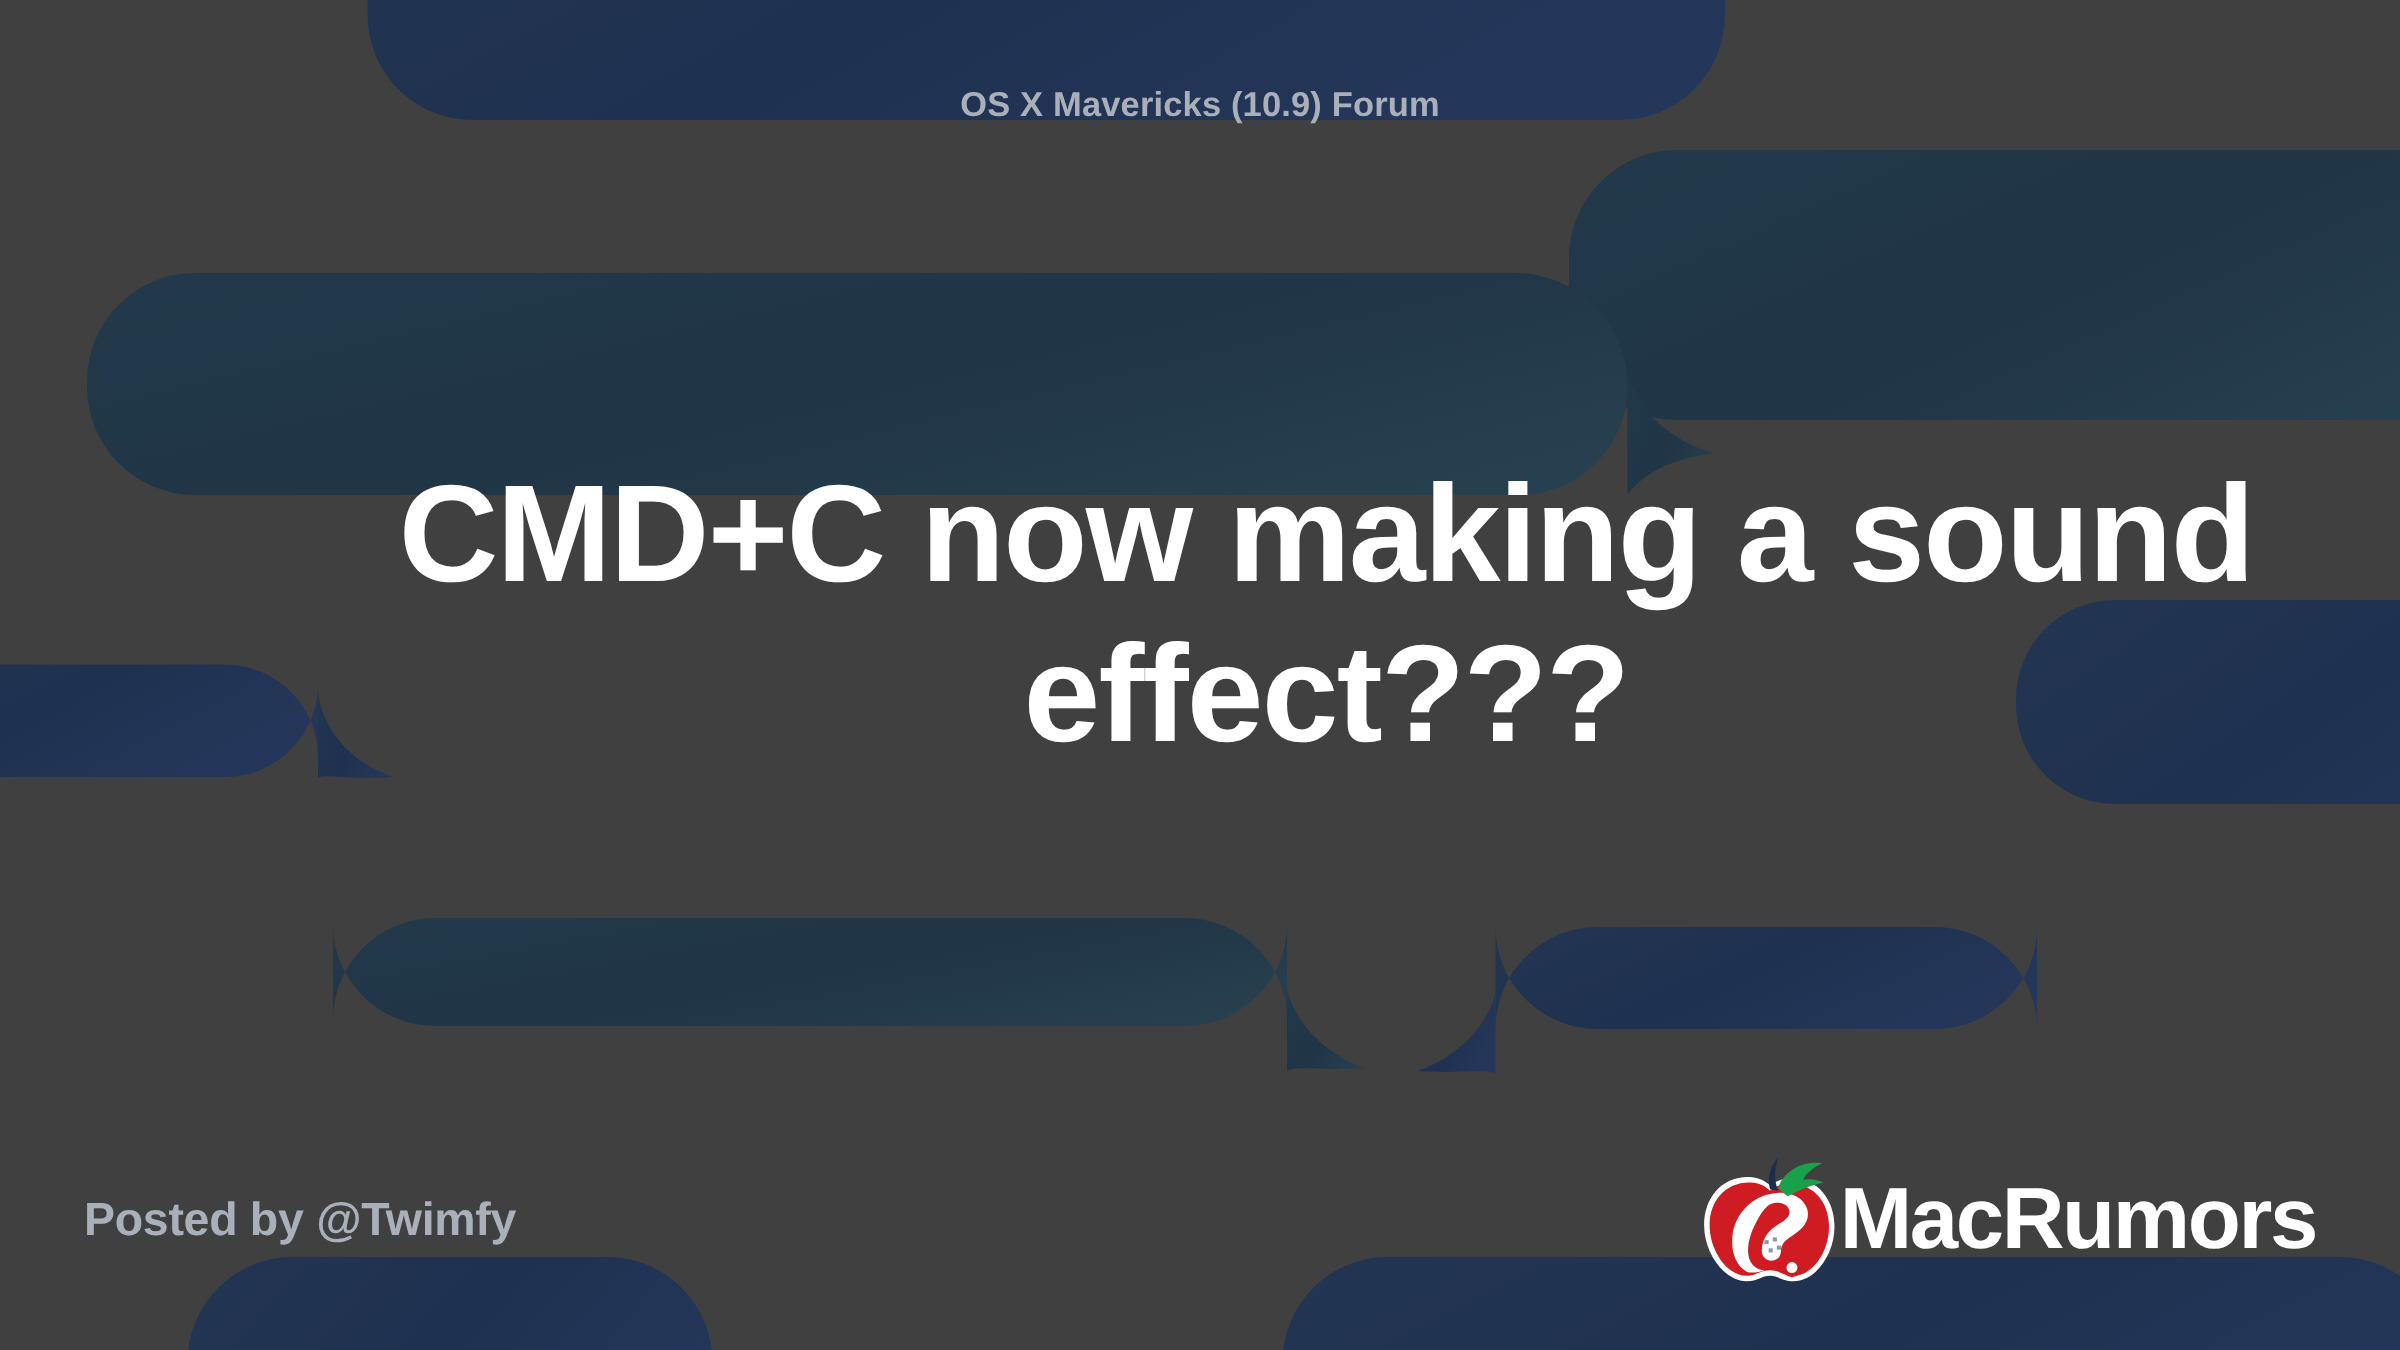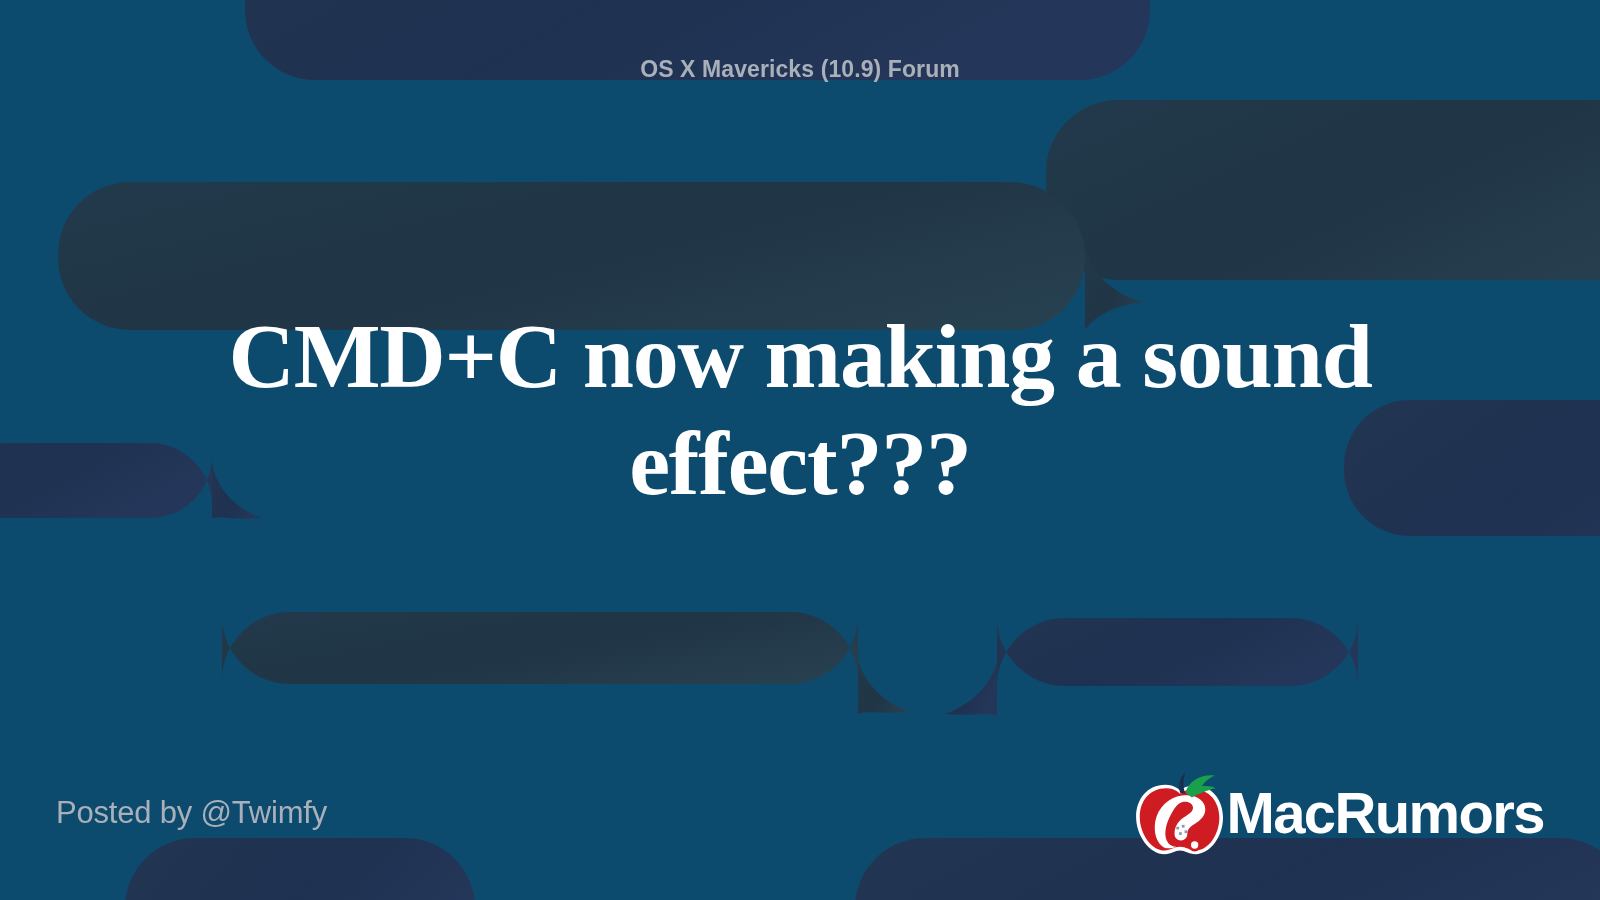--- a/index.html
+++ b/index.html
@@ -6,21 +6,21 @@
   html, body {
     margin: 0;
     padding: 0;
     background: #0f1b2d;
   }
   #card {
     position: relative;
     width: 1600px;
     height: 900px;
     overflow: hidden;
-    background: #0c4a6e;
+    background: #404040;
     font-family: "Liberation Sans", sans-serif;
     -webkit-font-smoothing: antialiased;
   }
 
   
   #bubbles {
     position: absolute;
     inset: 0;
     width: 100%;
     height: 100%;
@@ -47,23 +47,22 @@
     color: #a9b0ba;
     font-size: 23px;
     font-weight: bold;
     letter-spacing: 0.1px;
   }
 
   .title-wrap {
     flex: 1 1 auto;
     display: flex;
     align-items: center;
-    justify-content: center;
+    justify-content: flex-end;
     padding: 0 40px;
-    font-family: Liberation Serif, serif;
   }
   .post-title {
     color: #ffffff;
     font-size: 92px;
     line-height: 1.16;
     font-weight: bold;
     text-align: center;
     letter-spacing: -1.2px;
     margin: 0;
     max-width: 1240px;
@@ -72,21 +71,21 @@
 
   .footer-row {
     flex: 0 0 auto;
     display: flex;
     align-items: center;
     justify-content: space-between;
   }
   .posted-by {
     color: #a9b0ba;
     font-size: 31px;
-    font-weight: normal;
+    font-weight: bold;
     letter-spacing: -0.2px;
     white-space: nowrap;
   }
 
   .brand {
     display: flex;
     align-items: center;
   }
   .brand-mark {
     width: 92px;

